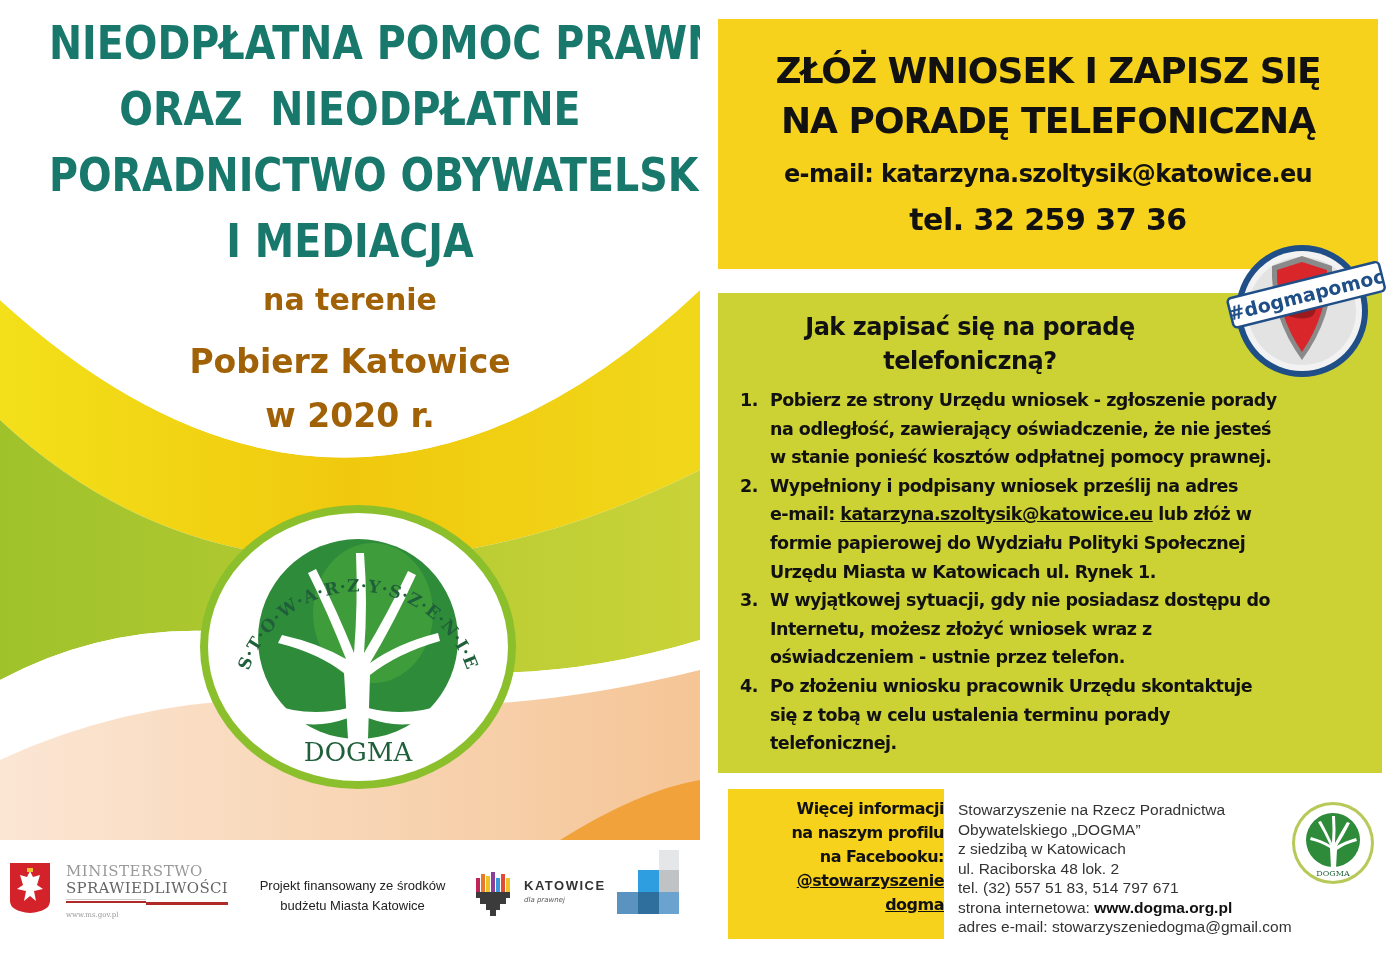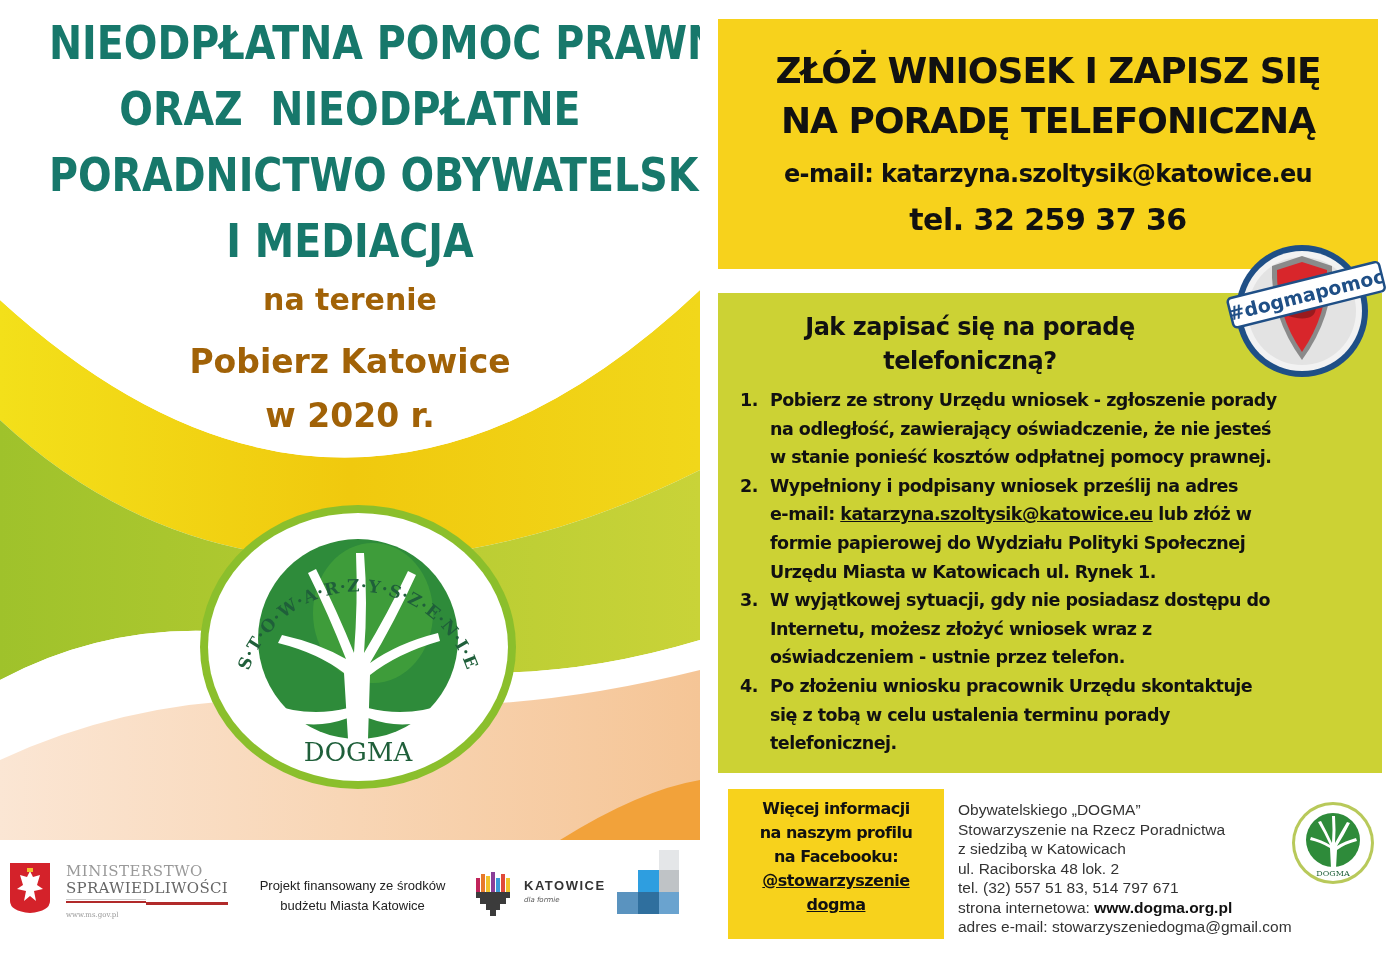--- a/index.html
+++ b/index.html
@@ -47,21 +47,21 @@
   .jak { position: absolute; left: 60px; top: 310px; width: 420px; text-align: center; font-family: "DejaVu Sans", sans-serif; font-weight: bold; font-size: 24px; line-height: 34px; color: #111; letter-spacing: -0.5px; }
   .steps { position: absolute; left: 40px; top: 386px; width: 640px; font-family: "DejaVu Sans", sans-serif; font-weight: bold; color: #111; font-size: 17.5px; line-height: 28.6px; letter-spacing: -0.5px; }
   .step { position: relative; padding-left: 30px; }
   .step .num { position: absolute; left: 0; top: 0; }
   .step .ln { display: block; white-space: nowrap; }
   .u { text-decoration: underline; }
 
   .badge { position: absolute; left: 522px; top: 236px; width: 166px; height: 150px; }
 
   .box-fb { position: absolute; left: 28px; top: 789px; width: 216px; height: 150px; background: #f7d21c; }
-  .fb-text { position: absolute; left: 28px; top: 797px; width: 216px; text-align: center; font-family: "DejaVu Sans", sans-serif; font-weight: bold; font-size: 16px; line-height: 24px; color: #111; letter-spacing: -0.5px; }
+  .fb-text { position: absolute; left: 28px; top: 797px; width: 216px; text-align: right; font-family: "DejaVu Sans", sans-serif; font-weight: bold; font-size: 16px; line-height: 24px; color: #111; letter-spacing: -0.5px; }
   .fb-text .ln { display: block; white-space: nowrap; }
 
   .org { position: absolute; left: 258px; top: 800px; font-family: "Liberation Sans", sans-serif; font-size: 15.5px; line-height: 19.5px; color: #333; }
   .org .ln { display: block; white-space: nowrap; }
   .org b { color: #111; }
   .logo-small { position: absolute; left: 590px; top: 800px; width: 86px; height: 86px; }
 </style>
 </head>
 <body>
 
@@ -143,21 +143,21 @@
       <rect x="0" y="6" width="4" height="14" fill="#c0245a"></rect>
       <rect x="5" y="2" width="4" height="18" fill="#e7792b"></rect>
       <rect x="10" y="4" width="4" height="16" fill="#f0c22a"></rect>
       <rect x="15" y="0" width="4" height="20" fill="#8a3f98"></rect>
       <rect x="20" y="6" width="4" height="14" fill="#3a9ad9"></rect>
       <rect x="25" y="2" width="4" height="18" fill="#e04a3a"></rect>
       <rect x="30" y="6" width="4" height="14" fill="#f0c22a"></rect>
       <path d="M0 20 H34 V26 H30 V32 H24 V38 H20 V44 H14 V38 H10 V32 H4 V26 H0 Z" fill="#3b3b3b"></path>
     </svg>
     <div class="kat-name">KATOWICE</div>
-    <div class="kat-sub">dla formie</div>
+    <div class="kat-sub">dla prawnej</div>
 
     <svg class="pixel-logo" viewBox="0 0 64 66">
       <rect x="42" y="0" width="20" height="20" fill="#e4e6e8"></rect>
       <rect x="21" y="20" width="21" height="22" fill="#2e9ee0"></rect>
       <rect x="42" y="20" width="20" height="22" fill="#bfc3c6"></rect>
       <rect x="0" y="42" width="21" height="22" fill="#5a93bf"></rect>
       <rect x="21" y="42" width="21" height="22" fill="#2f6f9e"></rect>
       <rect x="42" y="42" width="20" height="22" fill="#6aa3cf"></rect>
     </svg>
   </div>
@@ -221,22 +221,22 @@
   <div class="box-fb"></div>
   <div class="fb-text">
     <span class="ln">Więcej informacji</span>
     <span class="ln">na naszym profilu</span>
     <span class="ln">na Facebooku:</span>
     <span class="ln u">@stowarzyszenie</span>
     <span class="ln u">dogma</span>
   </div>
 
   <div class="org">
+    <span class="ln">Stowarzyszenie na Rzecz Poradnictwa</span>
     <span class="ln">Obywatelskiego „DOGMA”</span>
-    <span class="ln">Stowarzyszenie na Rzecz Poradnictwa</span>
     <span class="ln">z siedzibą w Katowicach</span>
     <span class="ln">ul. Raciborska 48 lok. 2</span>
     <span class="ln">tel. (32) 557 51 83, 514 797 671</span>
     <span class="ln"><span>strona internetowa: </span><b>www.dogma.org.pl</b></span>
     <span class="ln">adres e-mail: stowarzyszeniedogma@gmail.com</span>
   </div>
 
   <svg class="logo-small" viewBox="0 0 86 86">
     <circle cx="43" cy="43" r="41" fill="#b8c95a"></circle>
     <circle cx="43" cy="43" r="38" fill="#ffffff"></circle>

